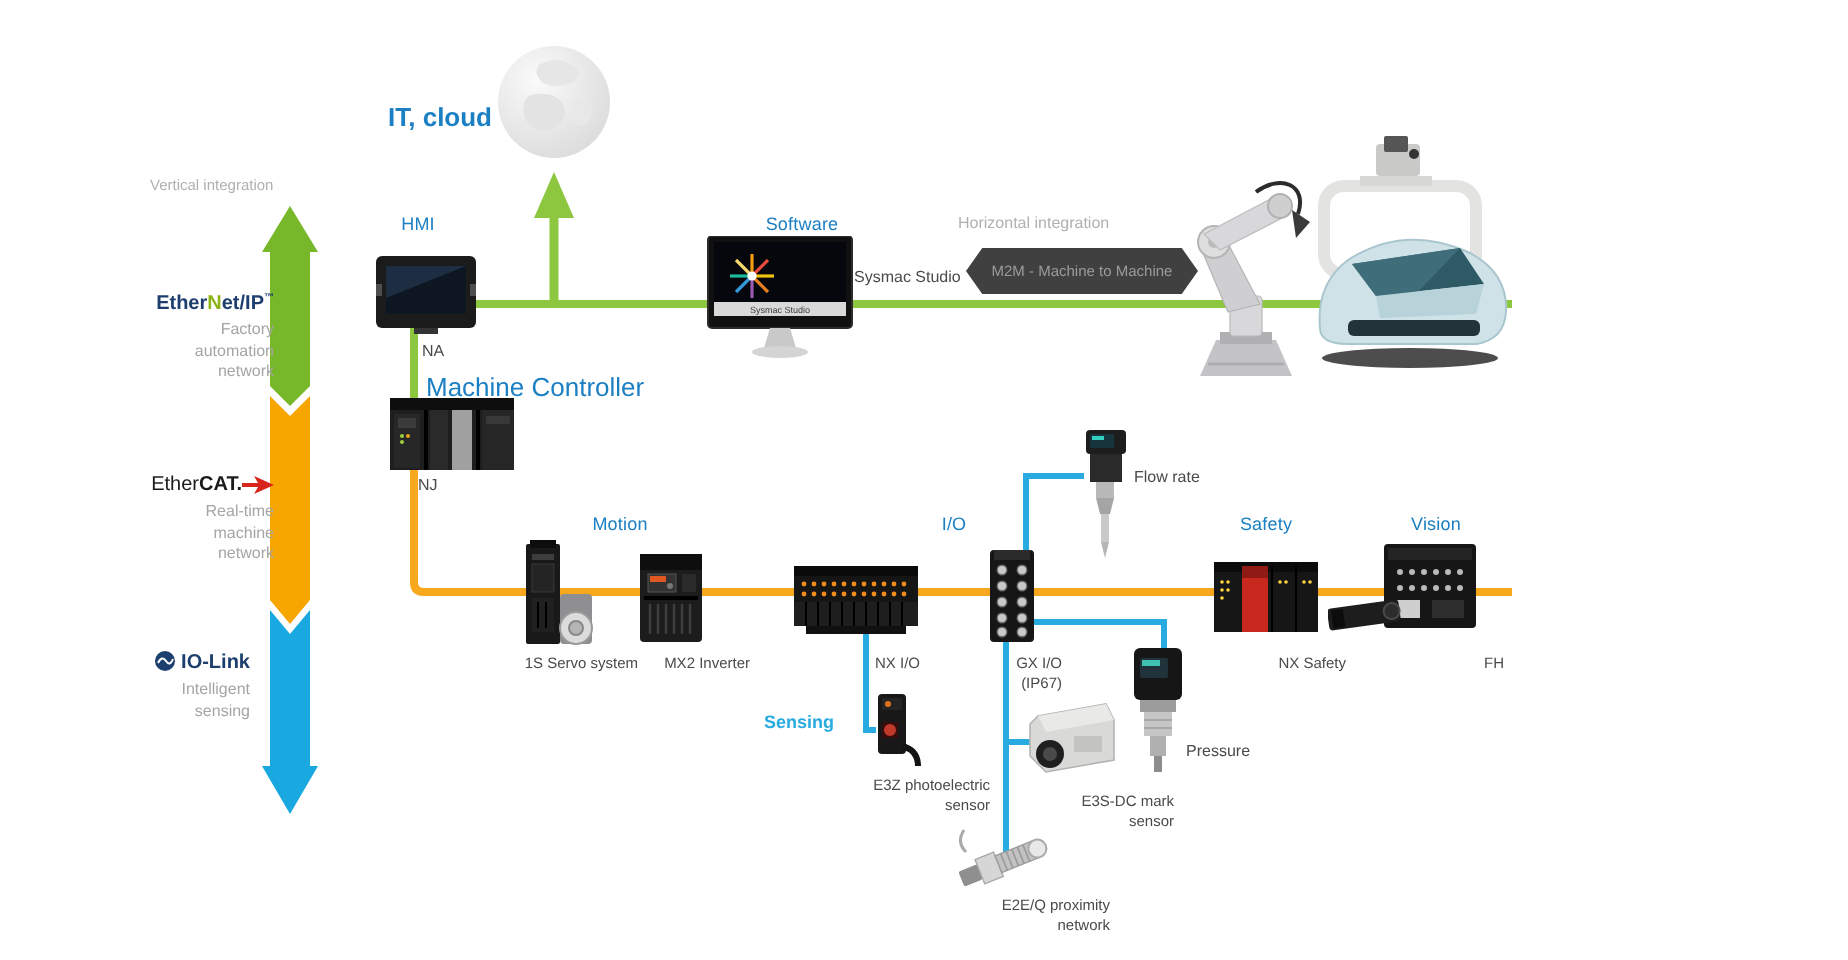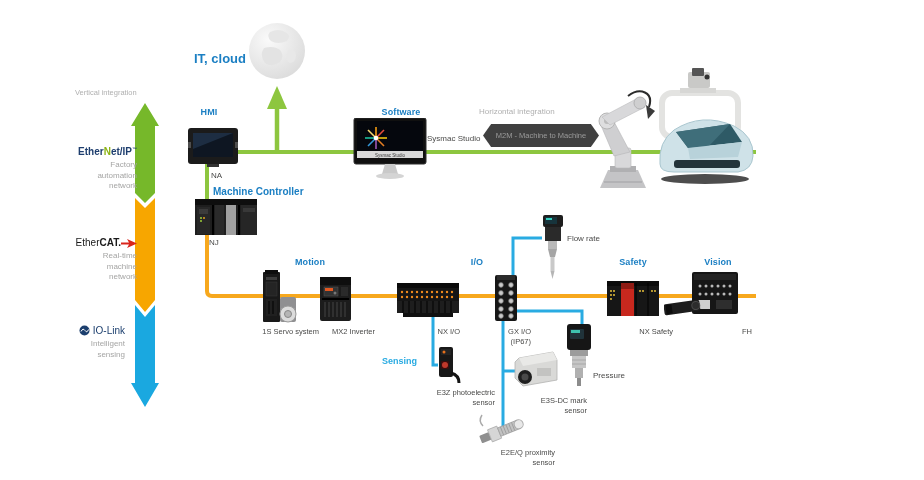--- a/index.html
+++ b/index.html
@@ -1,30 +1,30 @@
 <!DOCTYPE html>
 <html><head>
 <meta charset="utf-8">
 <style>
   *{margin:0;padding:0;box-sizing:border-box}
   html,body{width:924px;height:480px}
   body{position:relative;background:#ffffff;font-family:"Liberation Sans",sans-serif;overflow:hidden}
   .abs{position:absolute}
-  .cat{color:#1b7fc3;font-weight:bold;font-size:9px;text-align:center;letter-spacing:.1px}
+  .cat{color:#1b7fc3;font-weight:normal;font-size:9px;text-align:center;letter-spacing:.1px}
   .dev{color:#4a4a49;font-size:7.5px;text-align:right;white-space:pre-line;line-height:9.5px}
   .devl{color:#4a4a49;font-size:8px;white-space:pre-line}
   .grayt{color:#b0b0b0;font-size:7.5px;text-align:left}
   .netdesc{color:#a5a5a4;font-size:8px;line-height:10.5px;text-align:right;white-space:pre-line;margin-top:3px}
   .netblock{width:120px;text-align:right}
   .logo1{font-size:10px;font-weight:bold;color:#1e3e6e}
   .logo1 .accent{color:#8db414}
   .logo1 sup{font-size:5px}
   .logo2{font-size:10px;color:#1a1a1a}
   .logo2 b{font-weight:bold}
-  .logo3{font-size:10px;font-weight:normal;color:#1c3f6e}
+  .logo3{font-size:10px;font-weight:bold;color:#1c3f6e}
   .m2m-banner{left:483px;top:124px;width:116px;height:23px;background:#404040;
     clip-path:polygon(0 50%,7% 0,93% 0,100% 50%,93% 100%,7% 100%);
     color:#9b9b9b;font-size:7.5px;text-align:center;line-height:23px}
 </style>
 </head>
 <body>
 
 <svg class="abs" style="left:0;top:0" width="924" height="480">
   <path d="M237 152 H756" stroke="#8dc63f" stroke-width="4" fill="none"></path>
   <path d="M277 150 V107" stroke="#8dc63f" stroke-width="4.5" fill="none"></path>
@@ -91,21 +91,21 @@
 <svg class="abs" style="left:188px;top:128px" width="50" height="40">
   <rect x="0" y="0" width="50" height="36" rx="3" fill="#1b1b1b"></rect>
   <rect x="5" y="5" width="40" height="24" fill="#0e1622"></rect>
   <path d="M5 5 L45 5 L5 21 Z" fill="#203148" opacity="0.85"></path>
   <rect x="0" y="14" width="3" height="6" fill="#4e4e4e"></rect>
   <rect x="47" y="14" width="3" height="6" fill="#4e4e4e"></rect>
   <rect x="19" y="36" width="12" height="3" fill="#333333"></rect>
 </svg>
 <div class="abs devl" style="left:211px;top:171px">NA</div>
 
-<div class="abs" style="left:213px;top:186px;color:#1b7fc3;font-weight:bold;font-size:10px">Machine Controller</div>
+<div class="abs" style="left:213px;top:186px;color:#1b7fc3;font-weight:normal;font-size:13px">Machine Controller</div>
 <svg class="abs" style="left:195px;top:199px" width="62" height="38">
   <rect x="0" y="2" width="62" height="34" fill="#1e1e1e"></rect>
   <rect x="0" y="0" width="62" height="6" fill="#0e0e0e"></rect>
   <rect x="2" y="8" width="13" height="27" fill="#272727"></rect>
   <rect x="4" y="10" width="9" height="5" fill="#3b3b3b"></rect>
   <circle cx="6" cy="19" r="1" fill="#9ccf3a"></circle>
   <circle cx="9" cy="19" r="1" fill="#e8a21c"></circle>
   <circle cx="6" cy="22" r="1" fill="#9ccf3a"></circle>
   <rect x="17" y="6" width="2" height="30" fill="#000000"></rect>
   <rect x="20" y="6" width="9" height="30" fill="#2a2a2a"></rect>
@@ -373,13 +373,13 @@
       <line x1="25" y1="14.5" x2="25" y2="23.5"></line>
         <line x1="28" y1="14.5" x2="28" y2="23.5"></line>
         <line x1="31" y1="14.5" x2="31" y2="23.5"></line>
         <line x1="34" y1="14.5" x2="34" y2="23.5"></line>
         <line x1="37" y1="14.5" x2="37" y2="23.5"></line>
     </g>
     <circle cx="43" cy="19" r="4.5" fill="#e8e8e8" stroke="#aaaaaa"></circle>
   </g>
 </svg>
 <div class="abs dev" style="left:455px;top:448px;width:100px">E2E/Q proximity
-sensor</div>
+network</div>
 
 </body></html>

